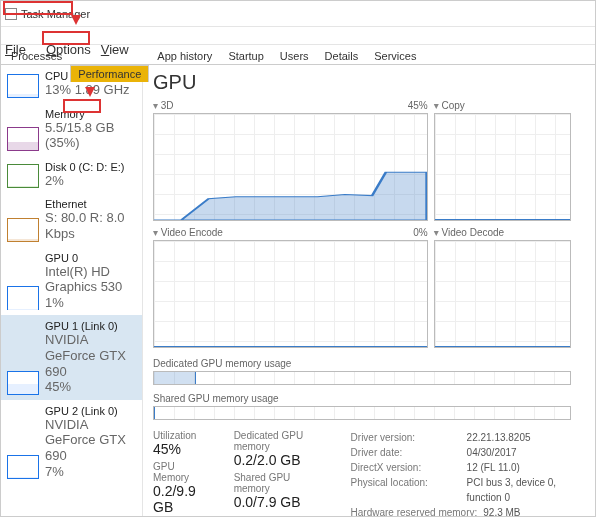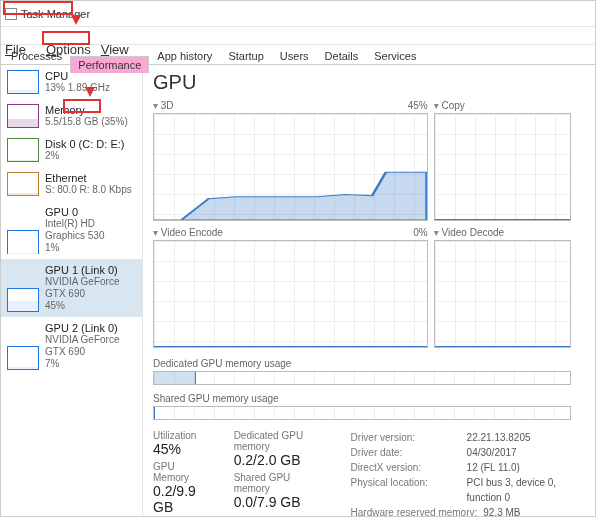--- a/index.html
+++ b/index.html
@@ -5,34 +5,34 @@
   * { box-sizing: border-box; margin: 0; padding: 0; font-family: "Segoe UI", Tahoma, sans-serif; }
   body { width: 596px; height: 517px; background: #fff; font-size: 11px; color: #333; overflow: hidden; position: relative; border:1px solid #ccc; }
   .titlebar { height: 26px; display: flex; align-items: center; padding: 0 4px; border-bottom: 1px solid #e5e5e5; }
   .titlebar .icon { width: 12px; height: 12px; background: #fff; border: 1px solid #888; margin-right: 4px; }
   .titlebar .title { font-size: 11px; }
   .menubar { height: 18px; display: flex; align-items: center; padding: 0 4px; border-bottom: 1px solid #e5e5e5; }
   .menubar span { margin-right: 10px; font-size: 13px; cursor: default; margin-top: 28px; }
   .menubar span u { text-decoration: underline; }
   .tabs { height: 20px; display: flex; align-items: flex-end; padding-left: 2px; border-bottom: 1px solid #ccc; }
   .tab { font-size: 11px; padding: 2px 7px; border: 1px solid transparent; border-bottom: none; cursor: default; position: relative; }
-  .tab.active { border-color: #ccc; background: #f9a8d4; top: 9px; }
+  .tab.active { border-color: #ccc; background: #eab308; top: 18px; }
   .content { display: flex; height: calc(100% - 56px); }
   .sidebar { width: 142px; border-right: 1px solid #e5e5e5; overflow-y: auto; }
   .side-item { display: flex; align-items: flex-end; padding: 5px 6px; cursor: default; }
   .side-item.selected { background: #d8e6f2; }
   .thumb { width: 32px; height: 24px; border: 1px solid #999; background: #fff; margin-right: 6px; position: relative; flex-shrink: 0; }
   .thumb .bar { position:absolute; bottom:0; left:0; right:0; height:40%; background:#e6f0ff; }
   .thumb.cpu { border-color:#1a73e8; }
   .thumb.mem { border-color:#8b3a8b; }
   .thumb.disk { border-color:#4a8a3a; }
   .thumb.eth { border-color:#c08030; }
   .thumb.gpu { border-color:#1a73e8; }
   .side-text .t1 { font-size:11px; color:#222; }
-  .side-text .t2 { font-size:10px; color:#666; line-height:1.2; }
+  .side-text .t2 { font-size:13px; color:#666; line-height:1.2; }
   .main { flex:1; padding:6px 24px 4px 10px; overflow:hidden; display:flex; flex-direction:column; }
   .main-title { font-size:20px; font-weight:400; color:#333; margin-bottom:6px; }
   .chartrow { display:flex; gap:6px; margin-bottom:6px; }
   .chartbox { flex:1; }
   .chart-head { display:flex; justify-content:space-between; font-size:10px; color:#666; margin-bottom:2px; }
   .chart-head .tri::before { content:"▾ "; color:#888; }
   .chart { height:108px; border:1px solid #bbb; background:
     repeating-linear-gradient(to right, #eee 0, #eee 1px, transparent 1px, transparent 20px),
     repeating-linear-gradient(to bottom, #eee 0, #eee 1px, transparent 1px, transparent 20px),
     #fff; position:relative; overflow:hidden; }

